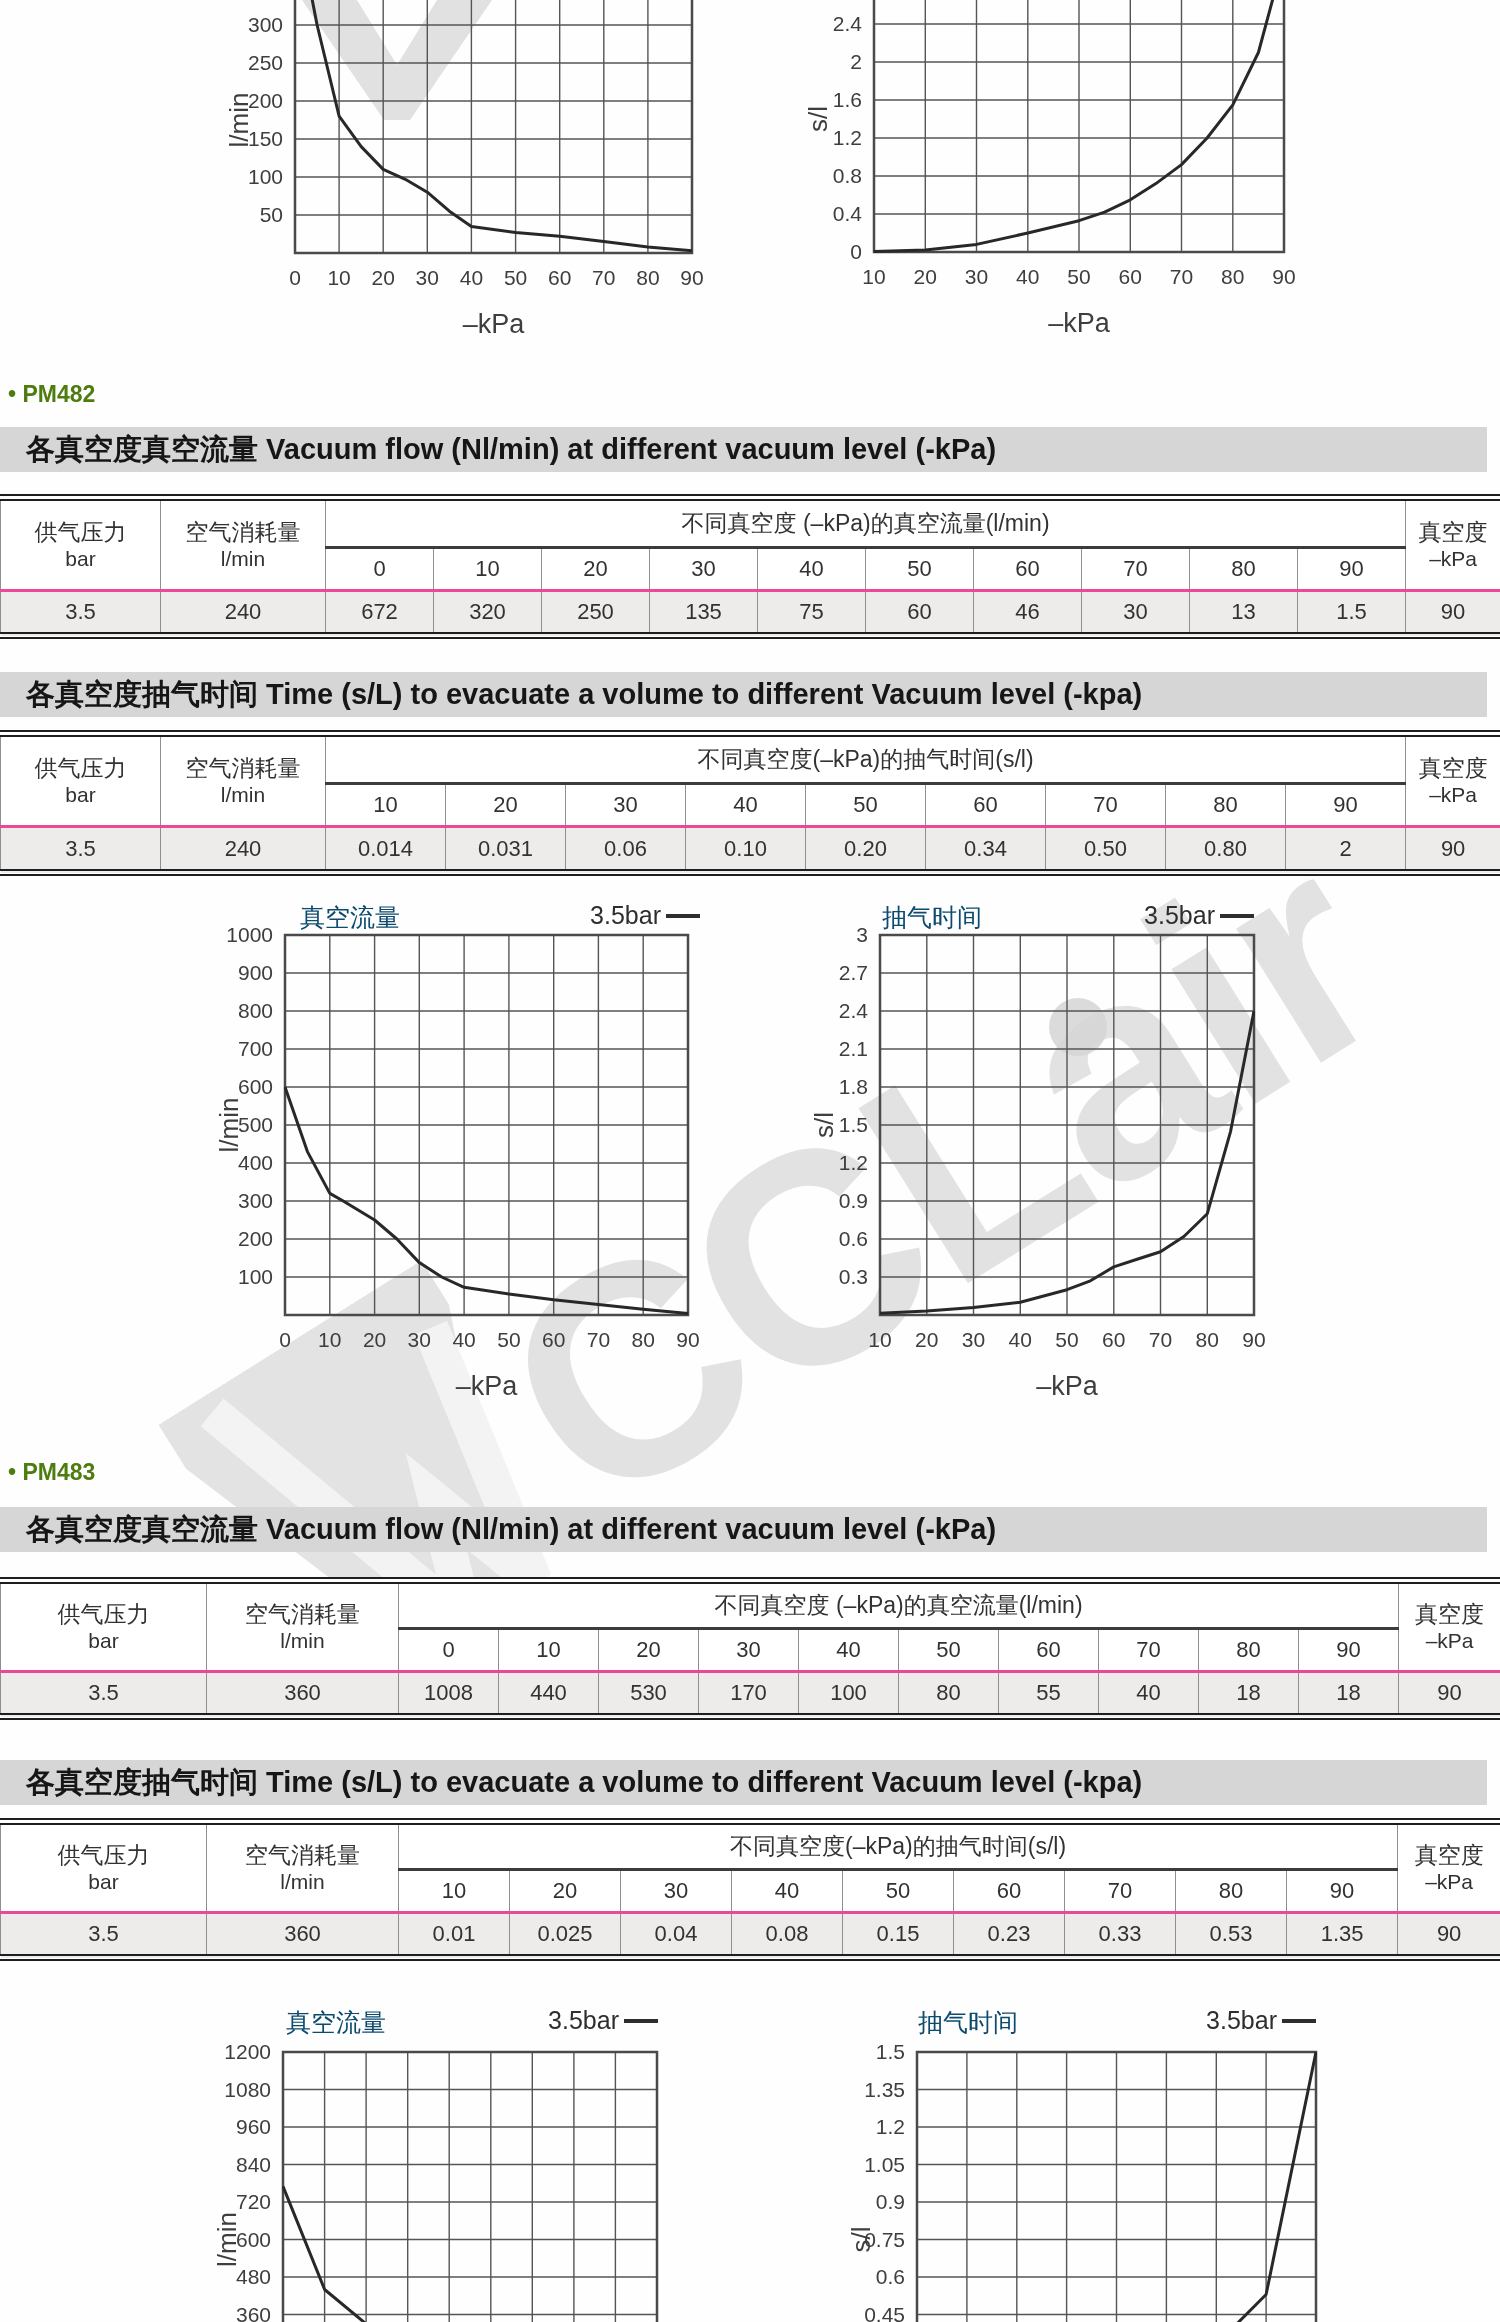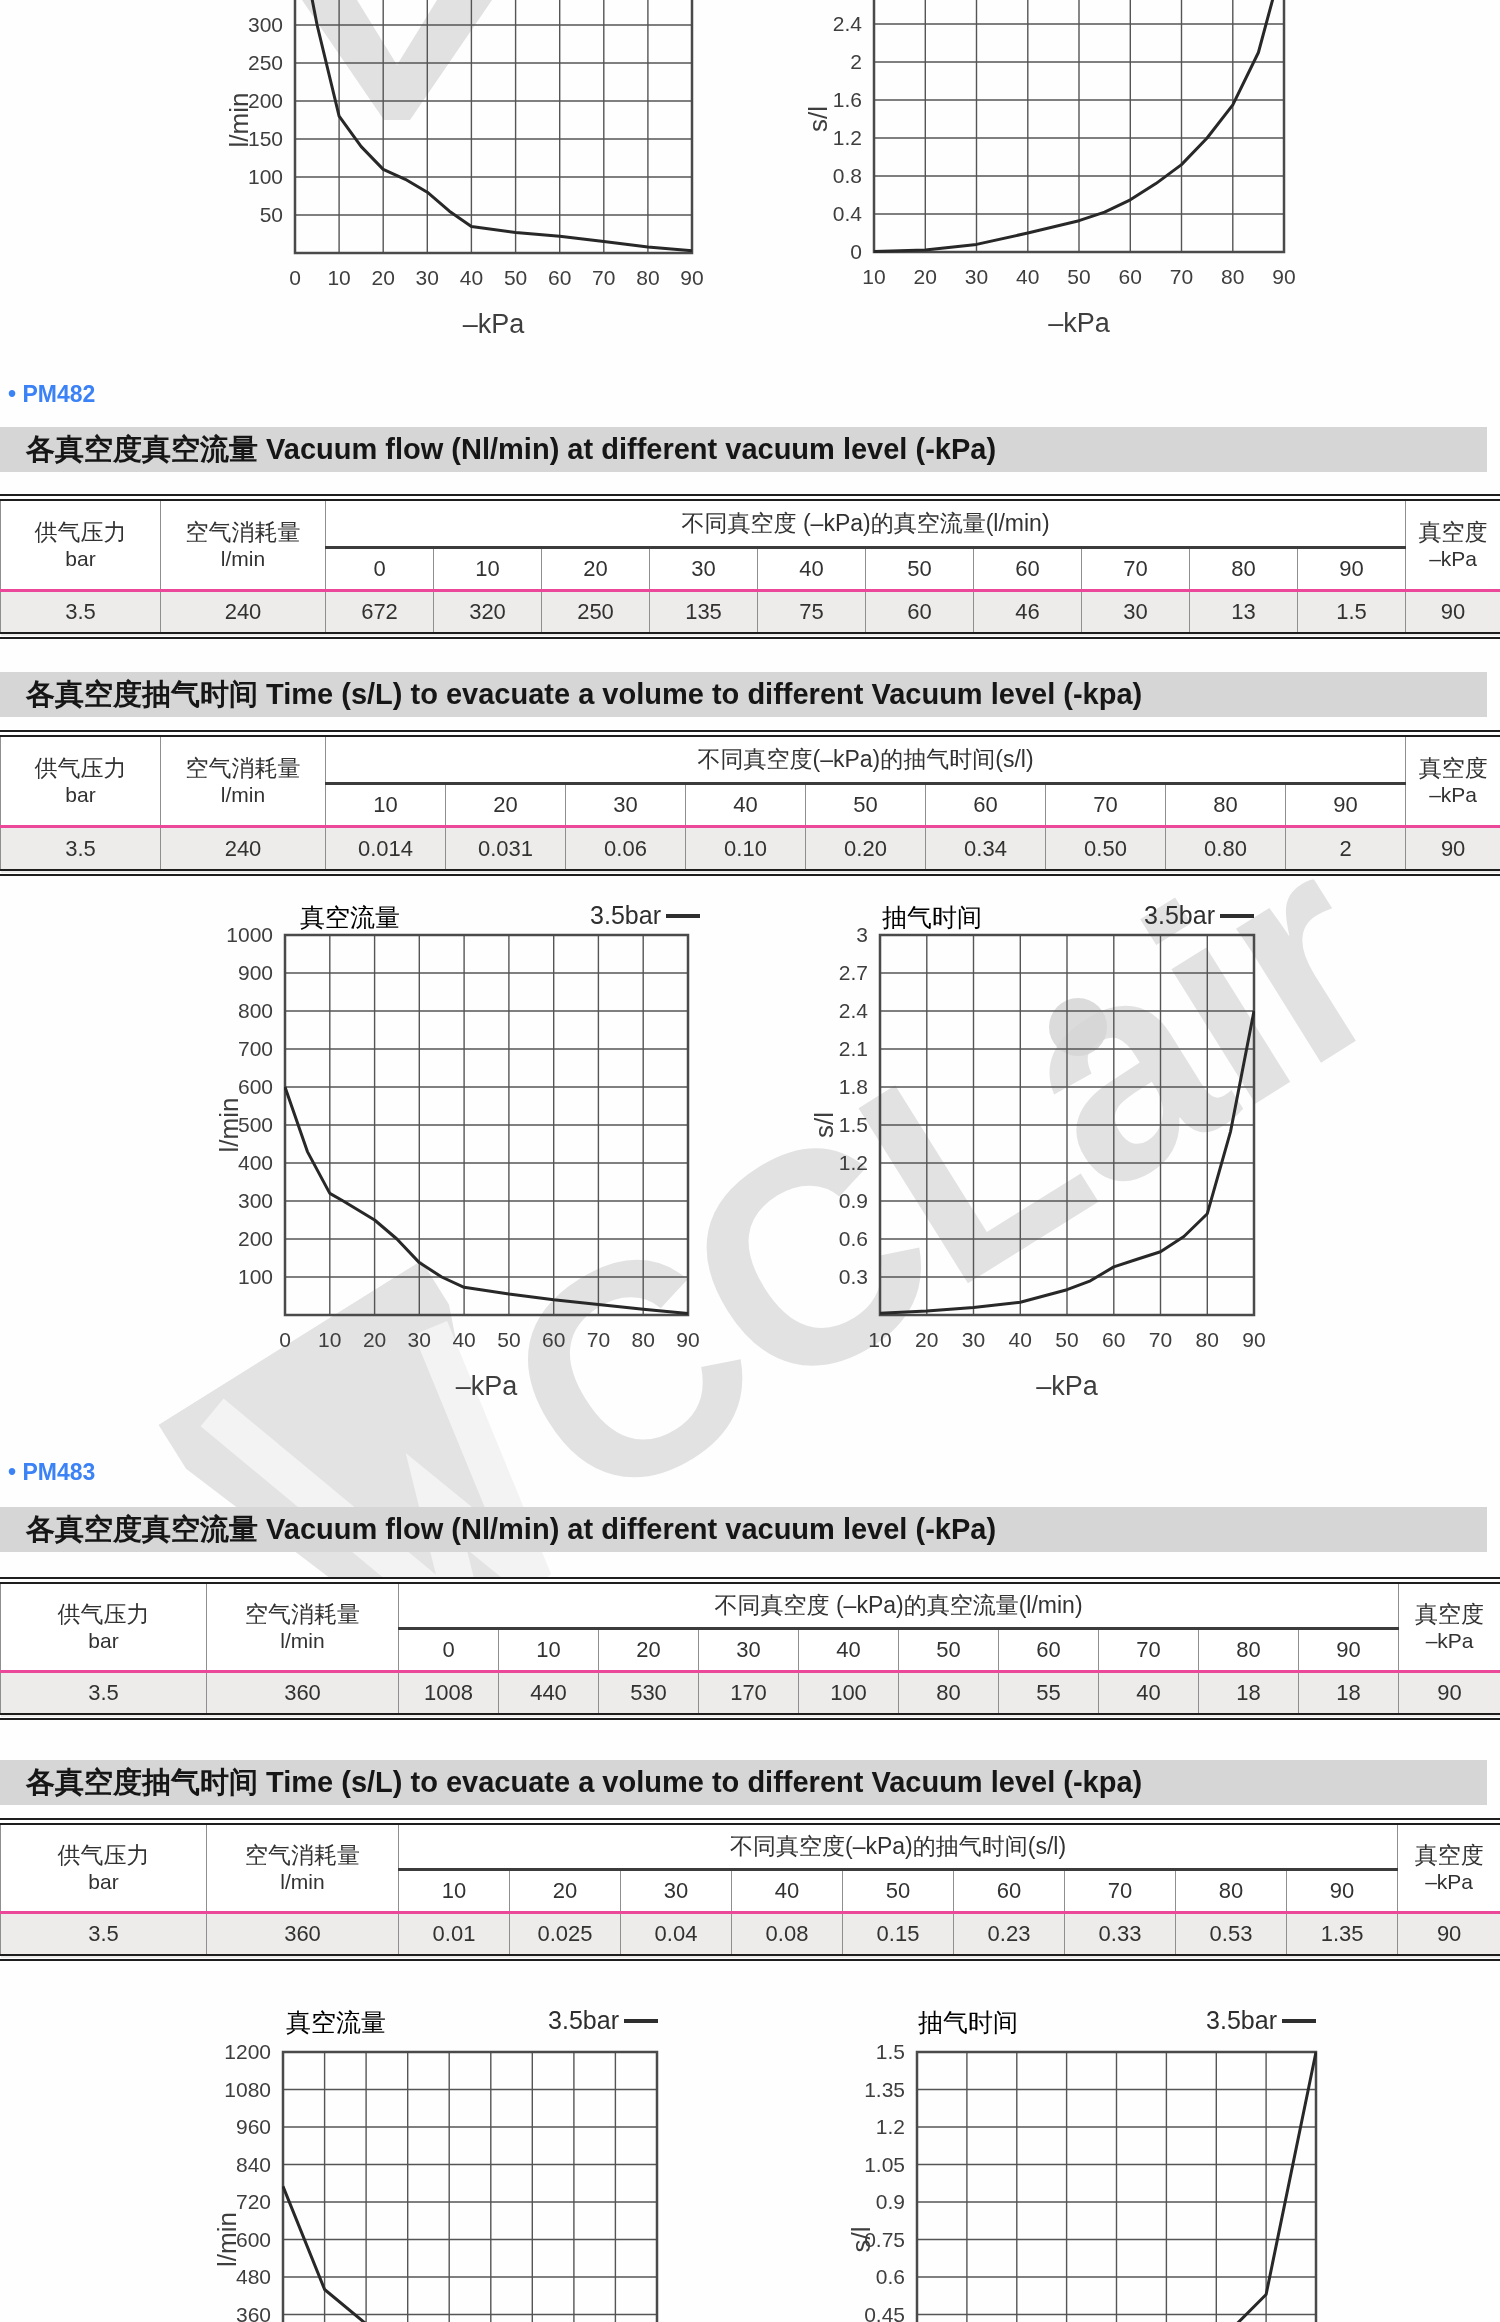--- a/index.html
+++ b/index.html
@@ -3,34 +3,34 @@
 <meta charset="utf-8">
 <style>
   html,body{margin:0;padding:0;background:#fff;}
   #page{position:relative;width:1500px;height:2322px;background:#fefefe;overflow:hidden;
         font-family:"Liberation Sans","DejaVu Sans",sans-serif;color:#333;}
   
   .tbar{position:absolute;left:0;width:1487px;height:45px;background:#d6d6d6;
         display:flex;align-items:center;padding-left:26px;box-sizing:border-box;
         font-weight:bold;font-size:29px;color:#161616;white-space:nowrap;}
   
-  .model-head{position:absolute;left:8px;font-size:23px;font-weight:bold;color:#3b82f6;}
+  .model-head{position:absolute;left:8px;font-size:23px;font-weight:bold;color:#4d7c0f;}
   
   .twrap{position:absolute;left:0;width:1328px;}
   table.spec{width:100%;border-collapse:collapse;table-layout:fixed;background:#fff;
              border-top:7px double #1e1e1e;border-bottom:7px double #1e1e1e;}
   .spec td{border:1px solid #8f8f8f;text-align:center;vertical-align:middle;
            font-size:22px;color:#323232;padding:0;}
   .spec td.span-head{border-bottom:3px solid #3c3c3c;font-size:23px;}
   .spec tr.data td{border-top:3px solid #ec4899;background:#edecea;}
   .zh{font-size:23px;line-height:1.25;}
   .en{font-size:21px;line-height:1.25;}
   
   .chart{position:absolute;}
-  .ctitle{position:absolute;font-size:25px;color:#000000;white-space:nowrap;}
+  .ctitle{position:absolute;font-size:25px;color:#0c4a6e;white-space:nowrap;}
   .legend{position:absolute;font-size:25px;color:#2e2e2e;display:flex;align-items:center;white-space:nowrap;}
   .lg-line{display:inline-block;width:34px;height:4px;background:#2e2e2e;margin-left:5px;}
   
   .wm{position:absolute;pointer-events:none;}
   #wm-main{left:150px;top:1430px;transform:rotate(-32deg);transform-origin:0 0;
            display:flex;align-items:center;opacity:.5;}
   #wm-text{font-size:300px;font-weight:bold;color:#c7c7c7;line-height:.9;letter-spacing:-6px;}
   #wm-dot{left:1049px;top:998px;width:58px;height:58px;border-radius:50%;background:#d5d5d5;opacity:.85;}
 </style>
 </head>

